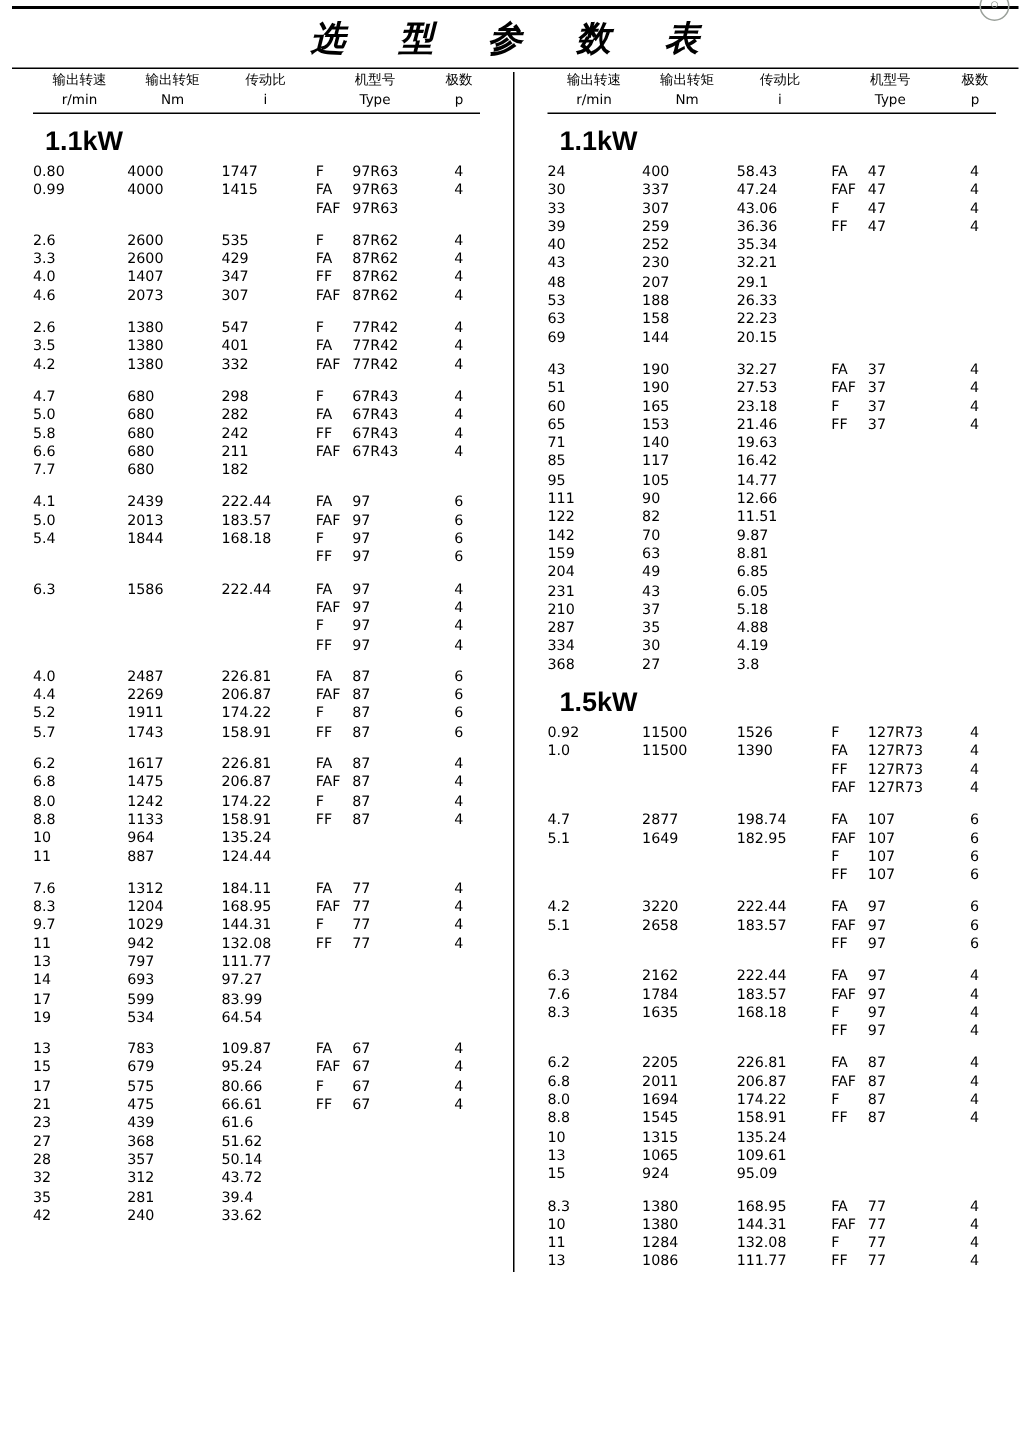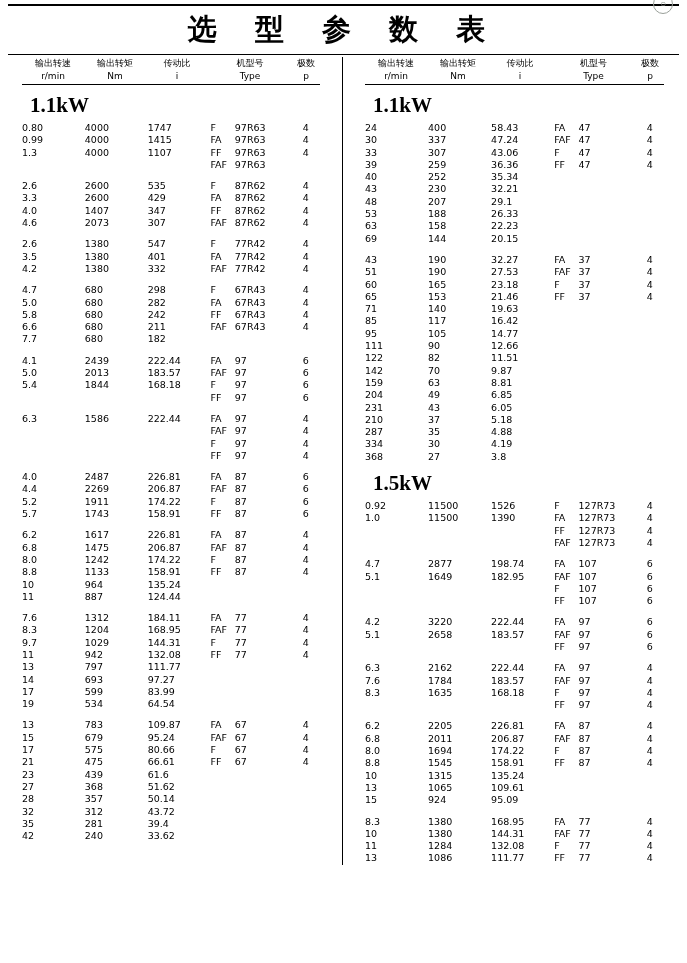--- a/index.html
+++ b/index.html
@@ -20,25 +20,26 @@
     position:relative;
     margin:0 8px;
     padding-top:4px;
     text-align:center;
   }
   .title-band .rule-top{
     border-top:2px solid #000;
     margin-bottom:2px;
   }
   .title-text{
-    font-size:29px;
+    font-size:23px;
     font-weight:bold;
     letter-spacing:14px;
     padding:2px 0 4px 0;
     font-family:"DejaVu Sans", sans-serif;
+    font-style:italic;
   }
   .title-band .rule-bottom{
     border-top:1.5px solid #000;
   }
   .corner-mark{
     position:absolute;
     right:6px;
     top:-6px;
     width:18px;height:18px;
     border-radius:50%;
@@ -70,24 +71,24 @@
     text-align:center;
     padding:1px 0;
     line-height:11px;
     font-family:"DejaVu Sans", sans-serif;
   }
   .hdr-rule{
     border-top:1px solid #000;
     margin:1px 0 0 0;
   }
   .kw{
-    font-size:21px;
+    font-size:18px;
     font-weight:bold;
     padding:8px 0 4px 8px;
-    font-family:Liberation Serif, serif;
+    font-family:Liberation Sans, sans-serif;
   }
   table.data{
     width:100%;
     border-collapse:collapse;
     font-size:9.5px;
     font-family:"DejaVu Sans", sans-serif;
   }
   table.data td{
     padding:0;
     line-height:12.3px;
@@ -159,28 +160,20 @@
             </tr>
             <tr>
               <td class="c1">0.99</td>
               <td class="c2">4000</td>
               <td class="c3">1415</td>
               <td class="c4">FA</td>
               <td class="c5">97R63</td>
               <td class="c6">4</td>
             </tr>
             <tr>
-              <td class="c1">1.3</td>
-              <td class="c2">4000</td>
-              <td class="c3">1107</td>
-              <td class="c4">FF</td>
-              <td class="c5">97R63</td>
-              <td class="c6">4</td>
-            </tr>
-            <tr>
               <td class="c1">&nbsp;</td>
               <td class="c2">&nbsp;</td>
               <td class="c3">&nbsp;</td>
               <td class="c4">FAF</td>
               <td class="c5">97R63</td>
               <td class="c6">&nbsp;</td>
             </tr>
             <tr class="gap">
               <td colspan="6"></td>
             </tr>

